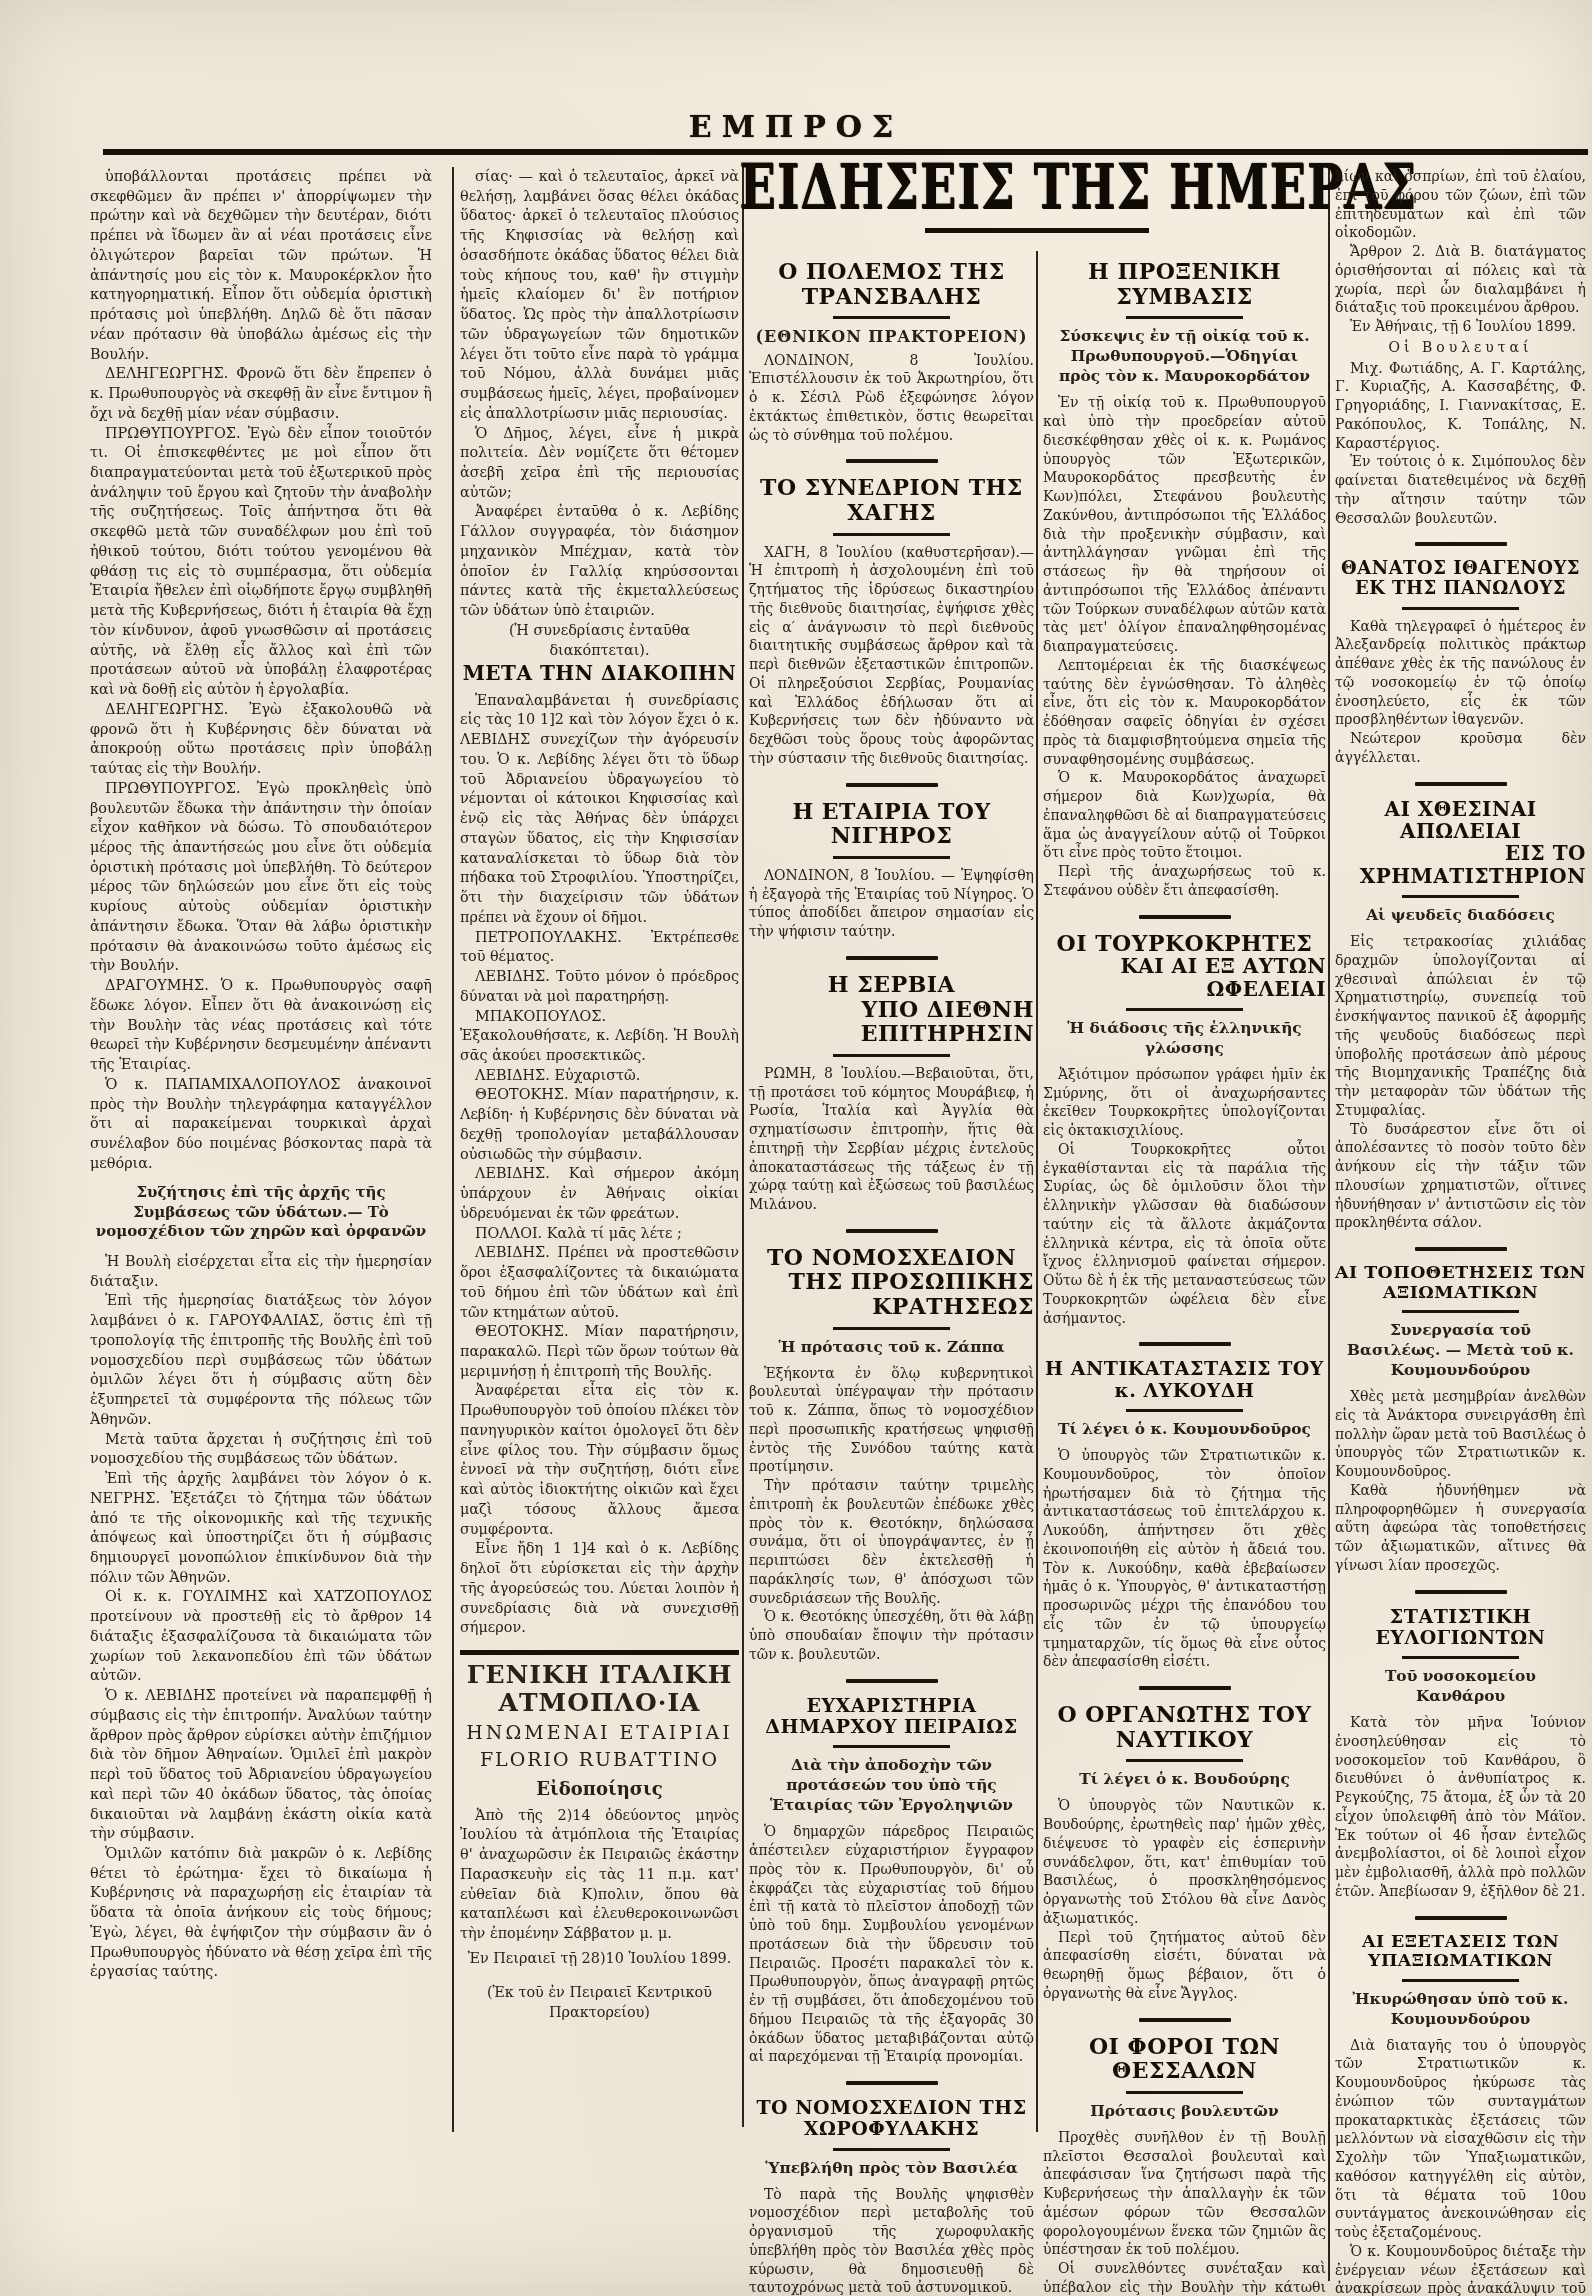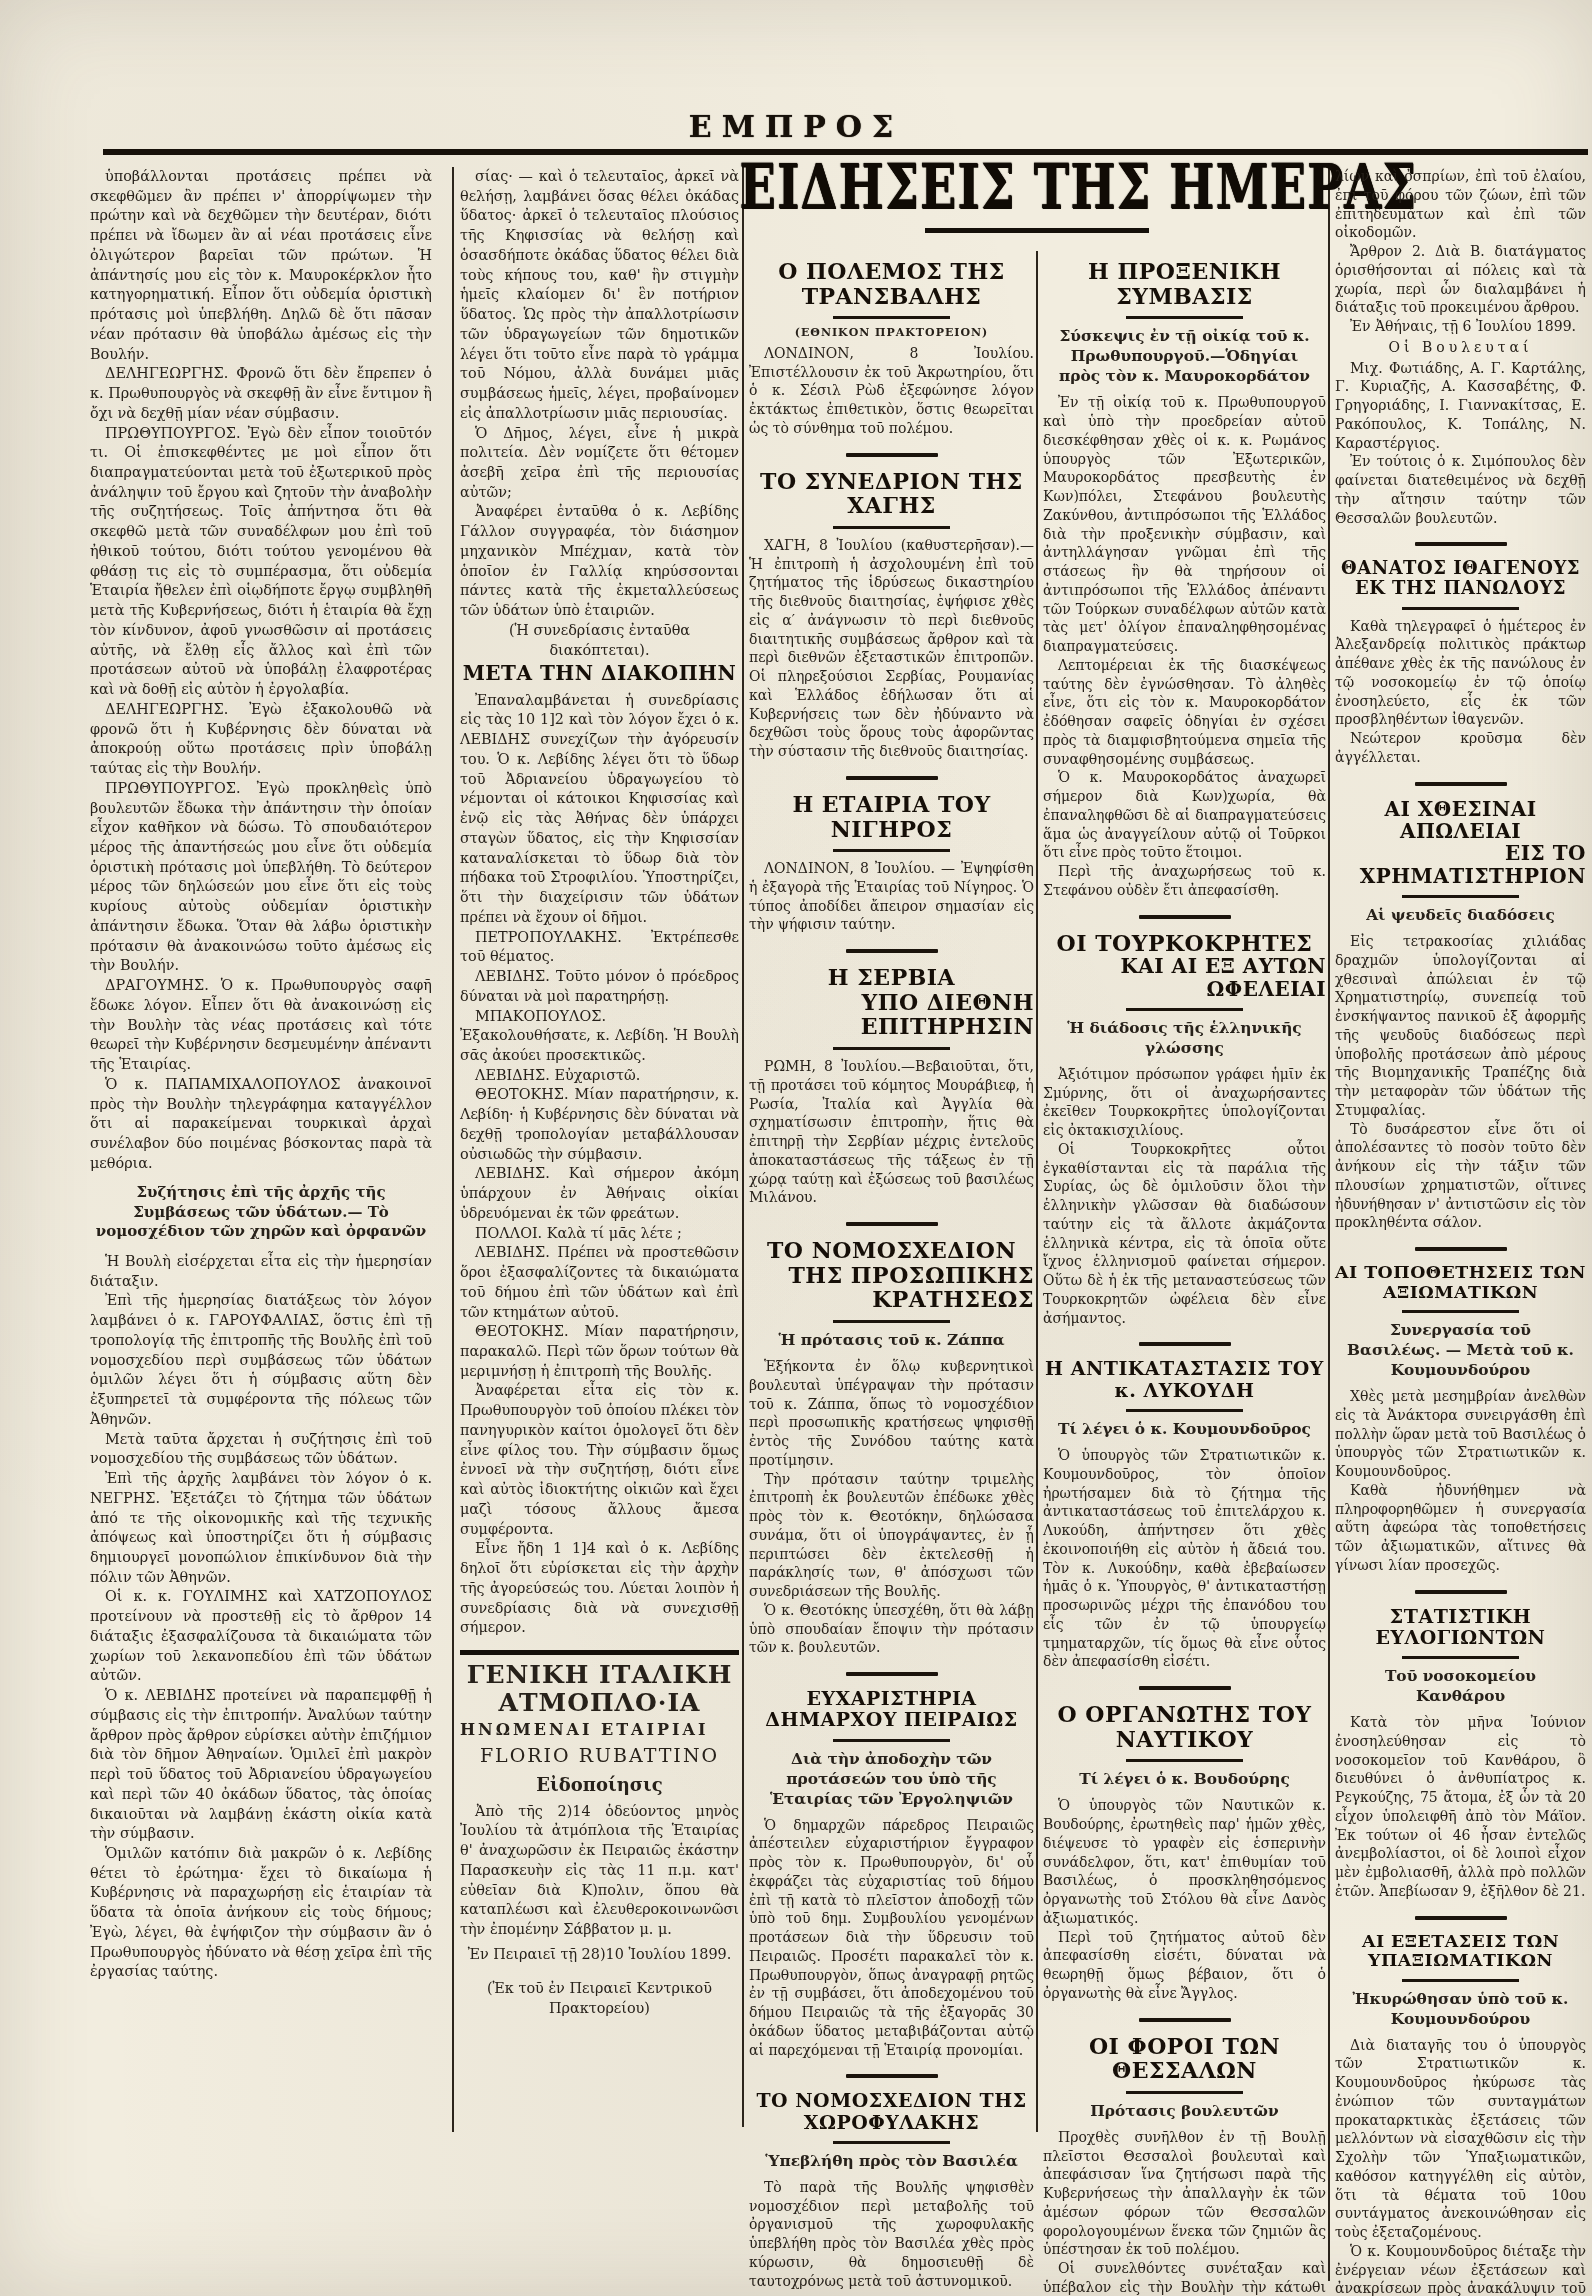--- a/index.html
+++ b/index.html
@@ -21,25 +21,25 @@
   .col12{font-size:14.4px;line-height:1.37;}
   .p{margin:0;text-indent:15px;}
   .c{text-align:center;text-indent:0;}
   .cross{font-weight:bold;text-align:center;text-indent:0;margin:10px 4px;font-size:15px;line-height:1.3;}
   .hl{font-weight:bold;text-align:center;font-size:22px;line-height:1.12;margin:2px 0 0;
       letter-spacing:0.5px;color:#160f08;text-indent:0;}
   .hl.two{margin-top:0;text-align:right;}
   .u{width:117px;height:3px;background:#1b140c;margin:8px auto 7px;}
   .sep{width:92px;height:4px;background:#1b140c;margin:15px auto 12px;border-radius:1px;}
   .kk{font-weight:bold;text-align:center;font-size:15.4px;line-height:1.3;margin:2px 8px 7px;text-indent:0;}
-  .ag{font-weight:bold;text-align:center;font-size:11px;margin:4px 0 3px;letter-spacing:1px;text-indent:0;}
+  .ag{font-weight:bold;text-align:center;font-size:16px;margin:4px 0 3px;letter-spacing:1px;text-indent:0;}
   .dep{text-align:center;letter-spacing:4px;margin:2px 0;text-indent:0;}
   .adrule{height:5px;background:#15100a;margin:12px 0 6px;}
   .adt{font-size:25px;font-weight:bold;text-align:center;letter-spacing:1px;line-height:1.1;margin:2px 0 0;text-indent:0;}
-  .ads{font-size:16px;font-weight:bold;text-align:left;letter-spacing:3px;margin:3px 0 0;text-indent:0;}
+  .ads{font-size:19px;font-weight:normal;text-align:center;letter-spacing:3px;margin:3px 0 0;text-indent:0;}
   .adb{font-size:19px;text-align:center;letter-spacing:2px;margin:1px 0 0;text-indent:0;}
   .adn{font-size:18px;font-weight:bold;text-align:center;margin:5px 0 4px;text-indent:0;}
   .adl{text-align:center;text-indent:0;margin-top:5px;}
   .mast{position:absolute;left:746px;top:159px;width:581px;text-align:center;z-index:2;}
   .mast-t{display:inline-block;white-space:nowrap;font-weight:bold;font-size:47px;color:#100b05;
     letter-spacing:1px;transform:scale(1.02,1.32);transform-origin:center;
     text-shadow:0 0 1px #100b05,0.5px 0.5px 0 #100b05;}
   .mast-r{width:224px;height:5px;background:#15100a;margin:14px auto 0;}
 </style>
 </head>

